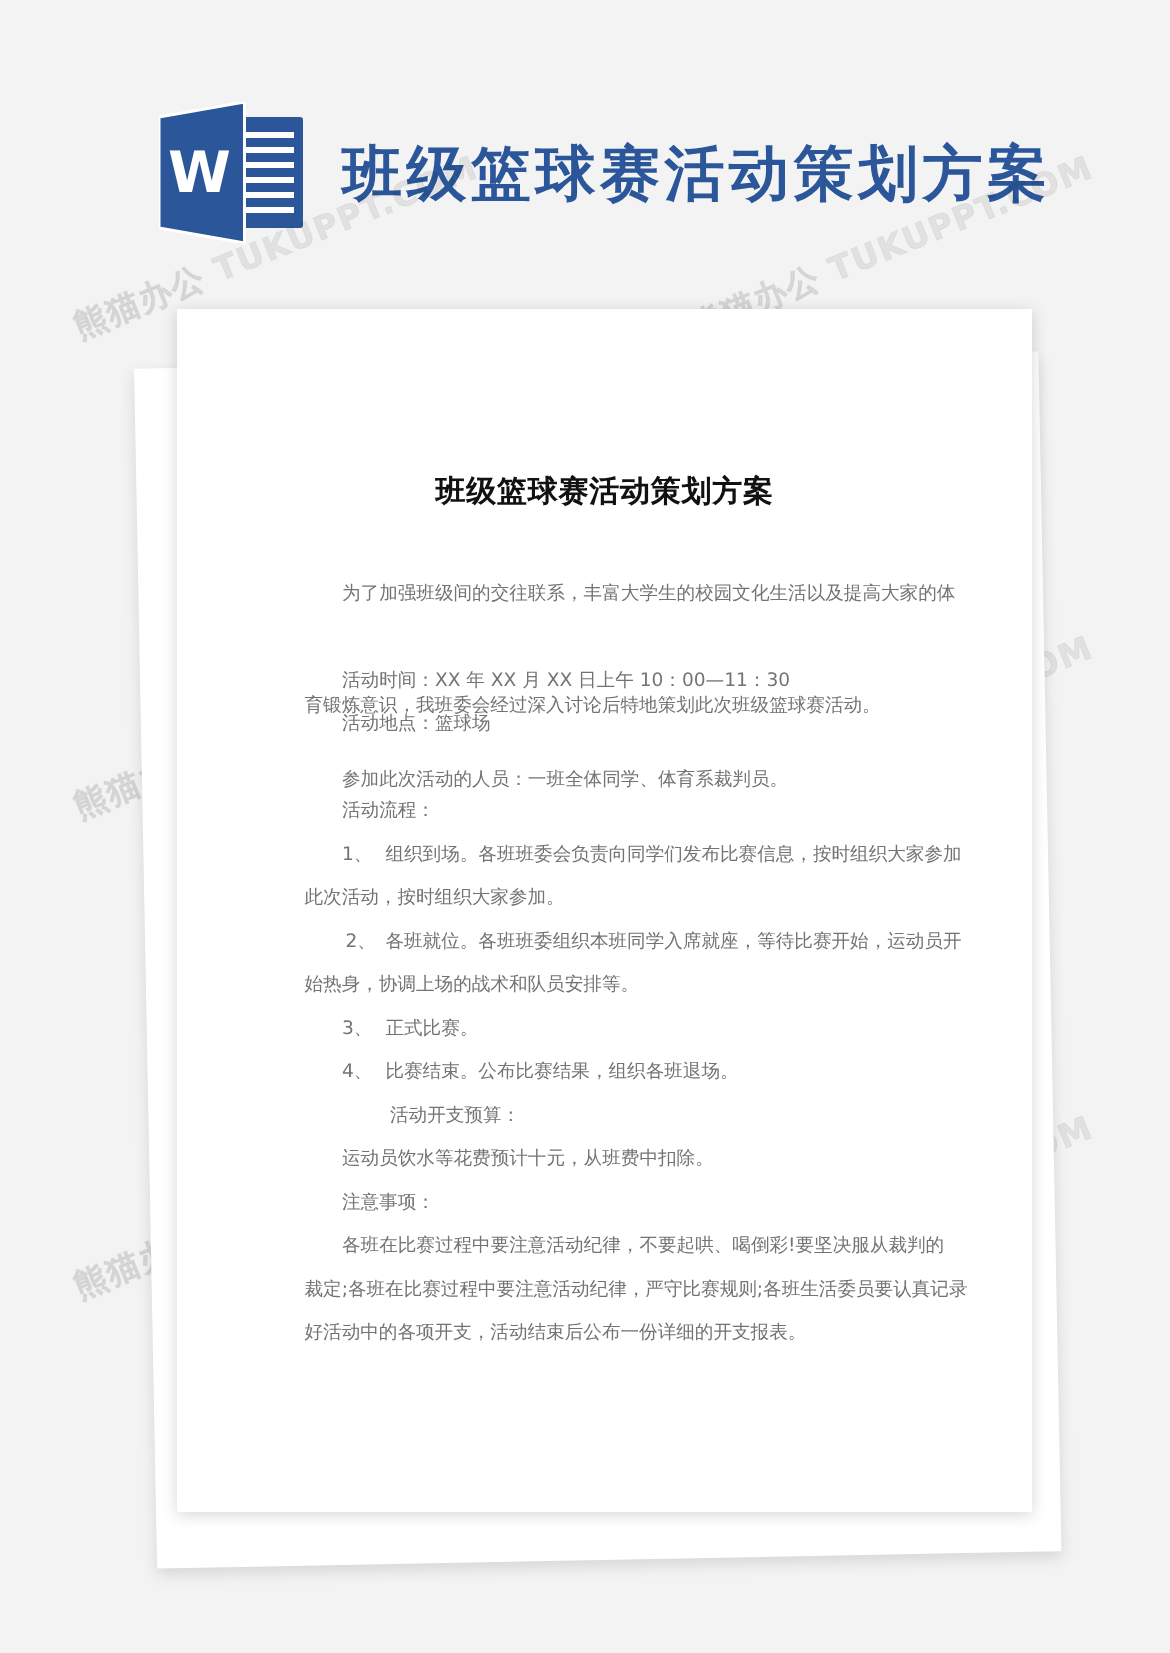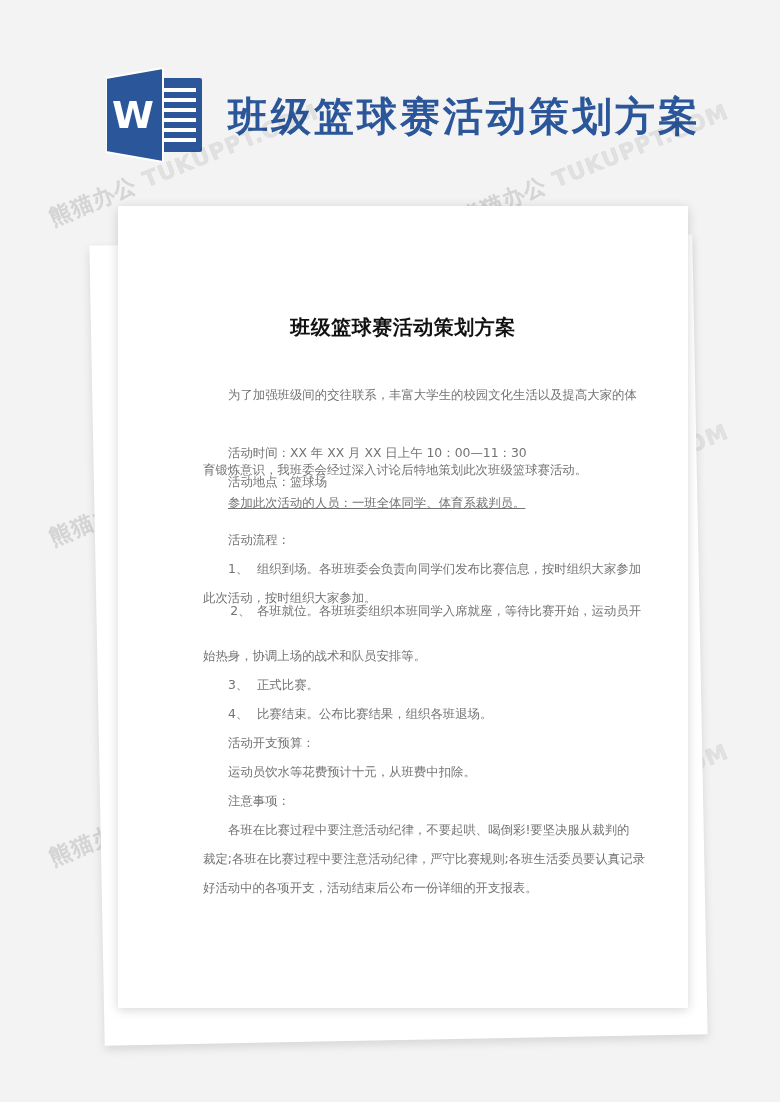--- a/index.html
+++ b/index.html
@@ -70,44 +70,44 @@
 
 <div class="page-back"></div>
 
 <div class="page">
   <div class="doc-title">班级篮球赛活动策划方案</div>
   <div class="doc-body">
     <div class="line indent" style="top:0px;">为了加强班级间的交往联系，丰富大学生的校园文化生活以及提高大家的体</div>
     <div class="line" style="top:29px;margin-top:46px;">育锻炼意识，我班委会经过深入讨论后特地策划此次班级篮球赛活动。</div>
     <div class="line indent" style="top:58px;">活动时间：XX 年 XX 月 XX 日上午 10：00—11：30</div>
     <div class="line indent" style="top:87px;">活动地点：篮球场</div>
-    <div class="line indent" style="top:108px;text-decoration:underline;">参加此次活动的人员：一班全体同学、体育系裁判员。</div>
+    <div class="line indent" style="top:124px;">参加此次活动的人员：一班全体同学、体育系裁判员。</div>
     <div class="line indent" style="top:145px;">活动流程：</div>
 
     <div class="line indent" style="top:174px;">
       <span class="num">1、</span>
       <span>组织到场。各班班委会负责向同学们发布比赛信息，按时组织大家参加</span>
     </div>
     <div class="line" style="top:203px;">此次活动，按时组织大家参加。</div>
 
-    <div class="line indent" style="top:216px;text-align:center;">
+    <div class="line indent" style="top:232px;text-align:center;">
       <span class="num">2、</span>
       <span>各班就位。各班班委组织本班同学入席就座，等待比赛开始，运动员开</span>
     </div>
     <div class="line" style="top:261px;">始热身，协调上场的战术和队员安排等。</div>
 
     <div class="line indent" style="top:290px;">
       <span class="num">3、</span>
       <span>正式比赛。</span>
     </div>
     <div class="line indent" style="top:319px;">
       <span class="num">4、</span>
       <span>比赛结束。公布比赛结果，组织各班退场。</span>
     </div>
 
-    <div class="line indent" style="top:348px;">活动开支预算：</div>
+    <div class="line indent" style="top:348px;margin-left:32px;">活动开支预算：</div>
     <div class="line indent" style="top:377px;">运动员饮水等花费预计十元，从班费中扣除。</div>
     <div class="line indent" style="top:406px;text-align:center;">注意事项：</div>
     <div class="line indent" style="top:435px;">各班在比赛过程中要注意活动纪律，不要起哄、喝倒彩!要坚决服从裁判的</div>
     <div class="line" style="top:464px;">裁定;各班在比赛过程中要注意活动纪律，严守比赛规则;各班生活委员要认真记录</div>
     <div class="line" style="top:493px;">好活动中的各项开支，活动结束后公布一份详细的开支报表。</div>
   </div>
 </div>
 
 </body></html>

